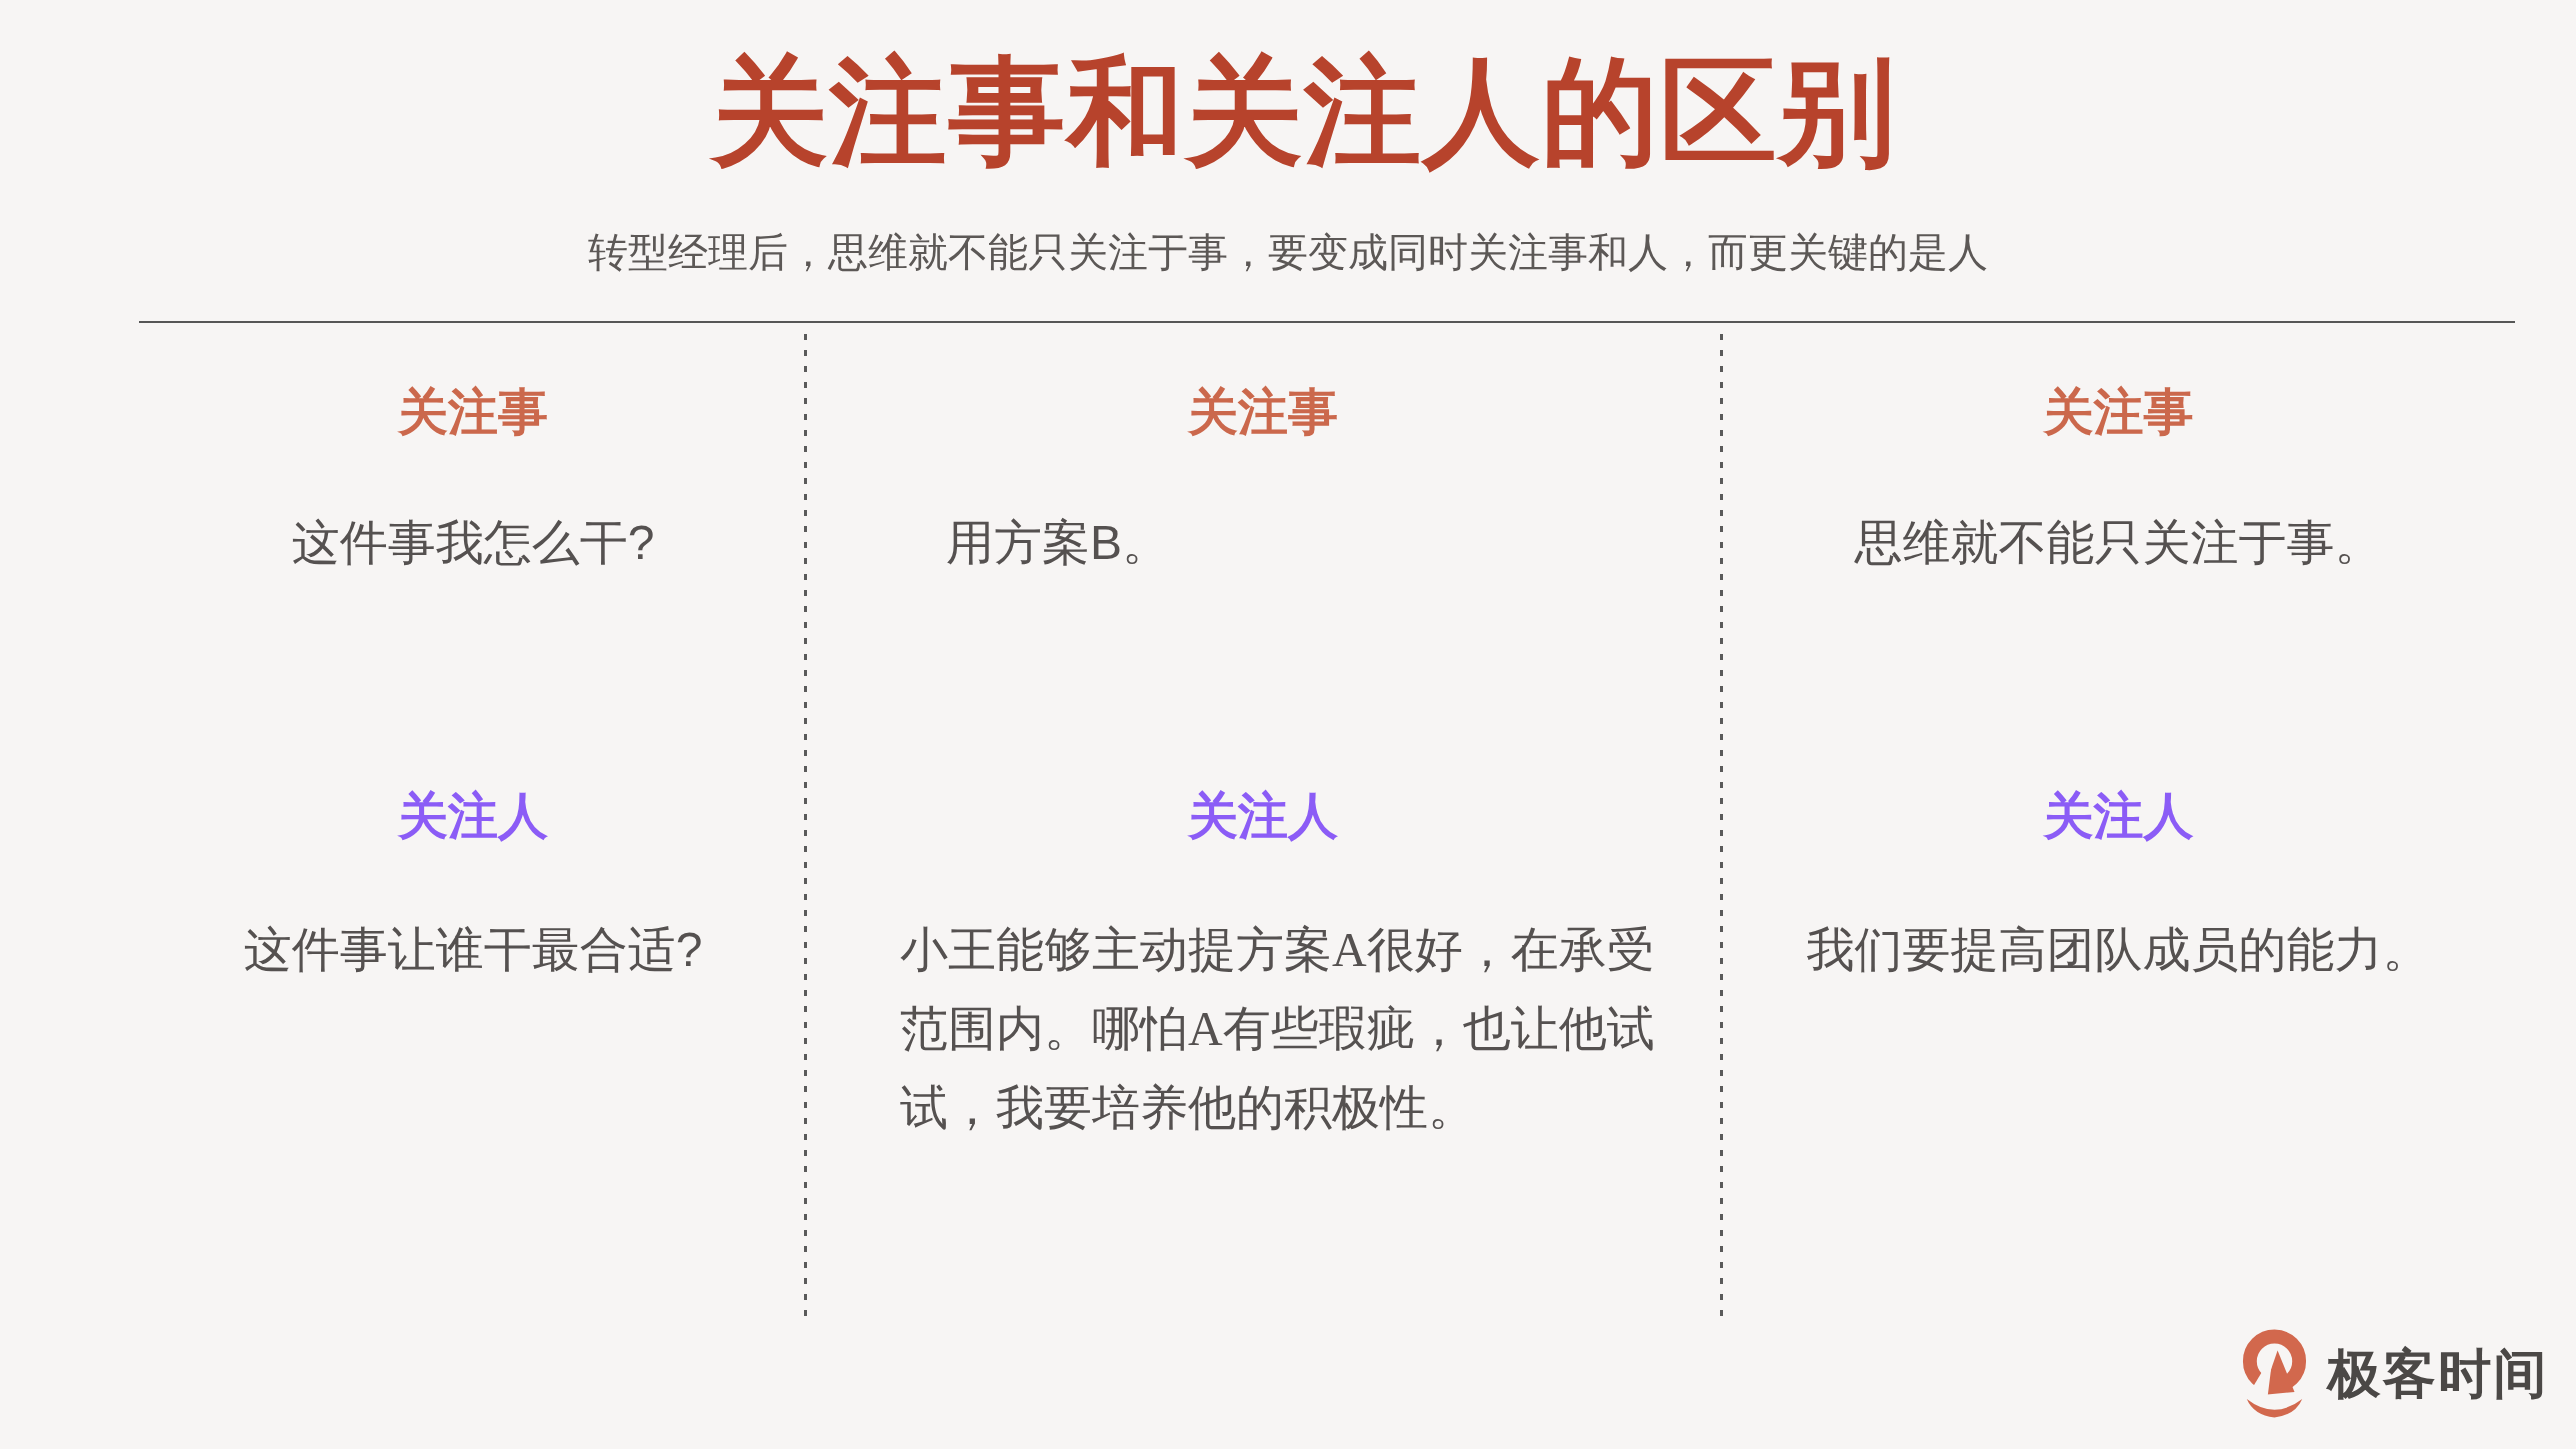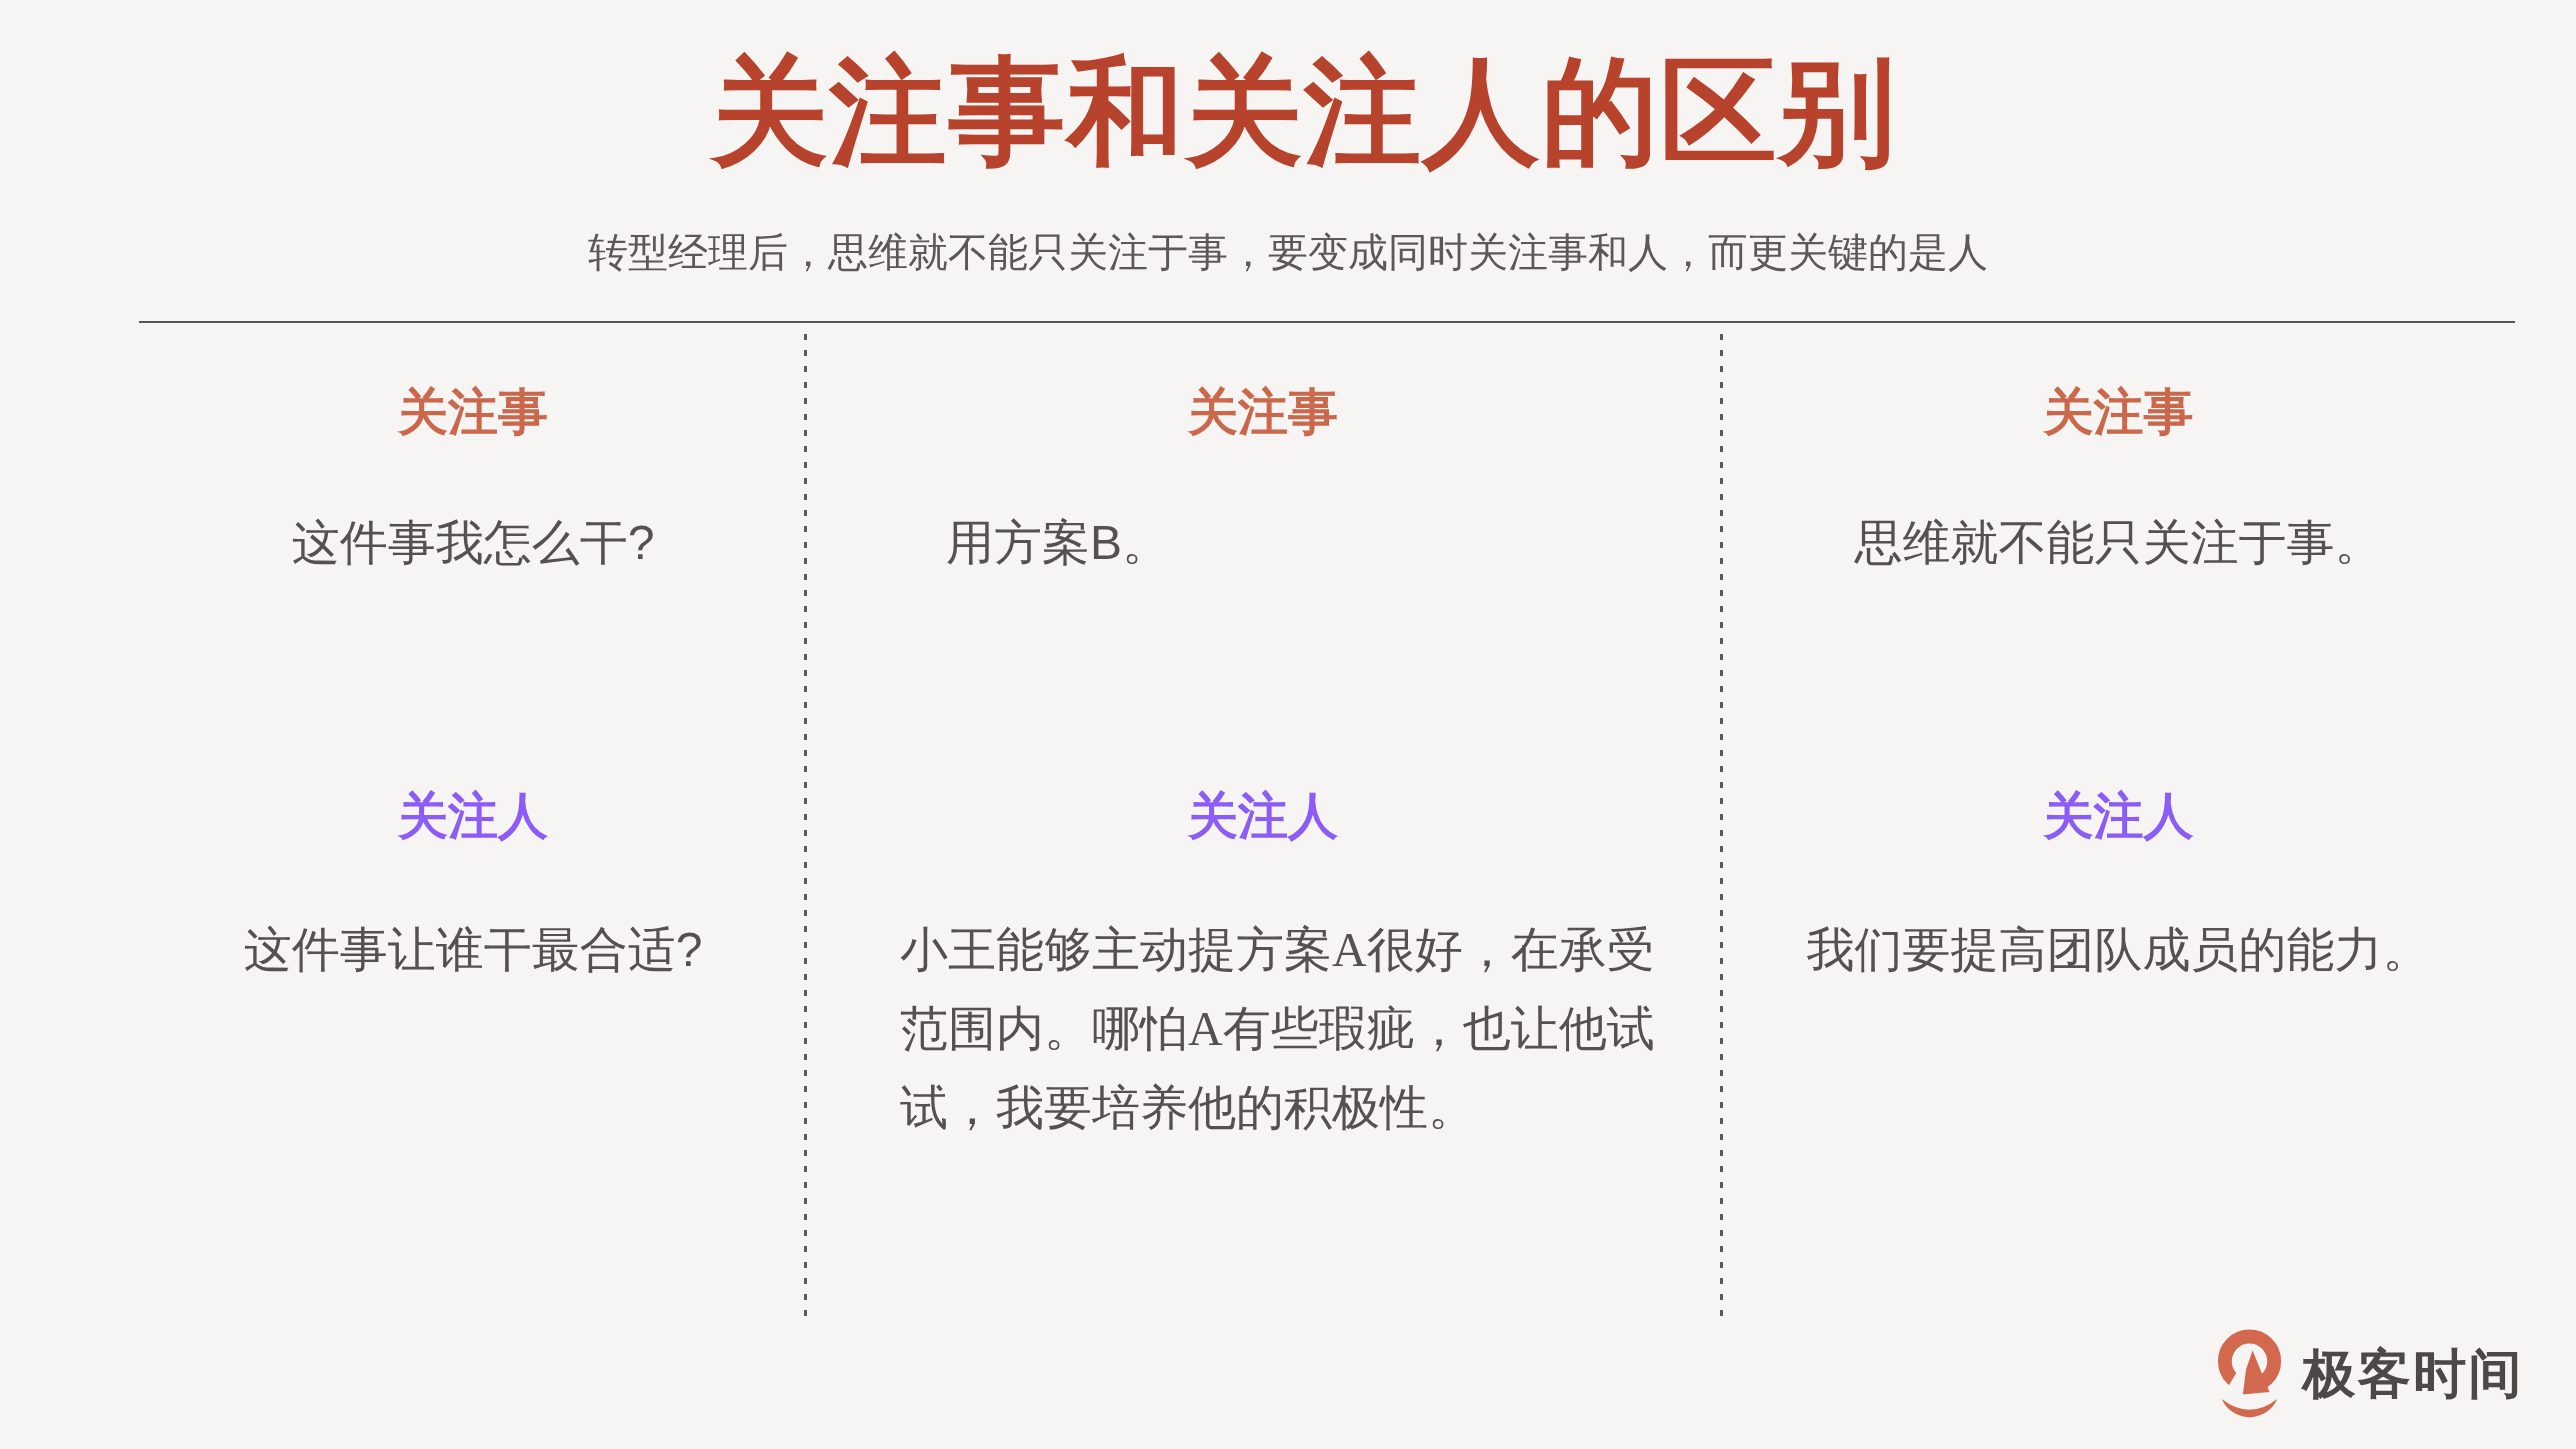--- a/index.html
+++ b/index.html
@@ -50,21 +50,21 @@
     font-size:48px;font-weight:500;color:#555150;line-height:79px;
   }
   .body-task{top:179px;}
   .body-person{top:586px;}
   .centered{text-align:center;}
   .col-2 .sec-body{text-align:left;box-sizing:border-box;}
   .col-2 .body-task{padding-left:141px;}
   .col-2 .body-person{padding-left:95px;font-family:Liberation Serif, serif;}
   .line{white-space:nowrap;}
   .footer{
-    position:absolute;top:1327px;right:52px;
+    position:absolute;top:1327px;right:27px;
     display:flex;align-items:center;gap:14px;
   }
   .logo{display:block;}
   .brand-name{
     font-size:53px;font-weight:700;color:#4B4846;letter-spacing:2.4px;
     line-height:1;
   }
 </style>
 </head>
 <body>

